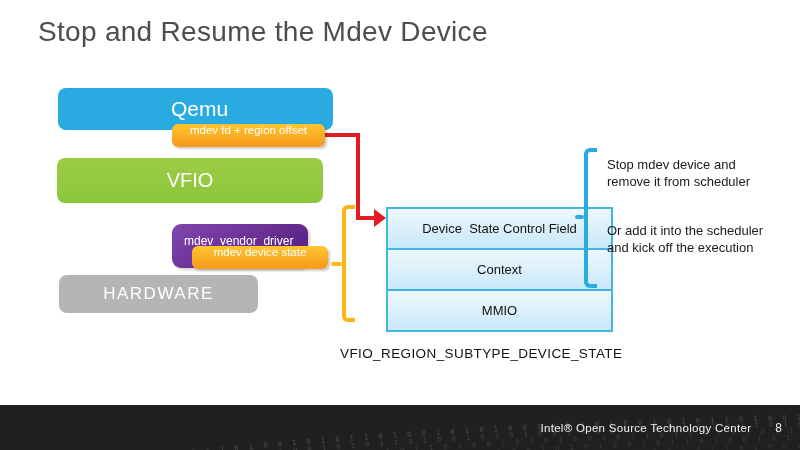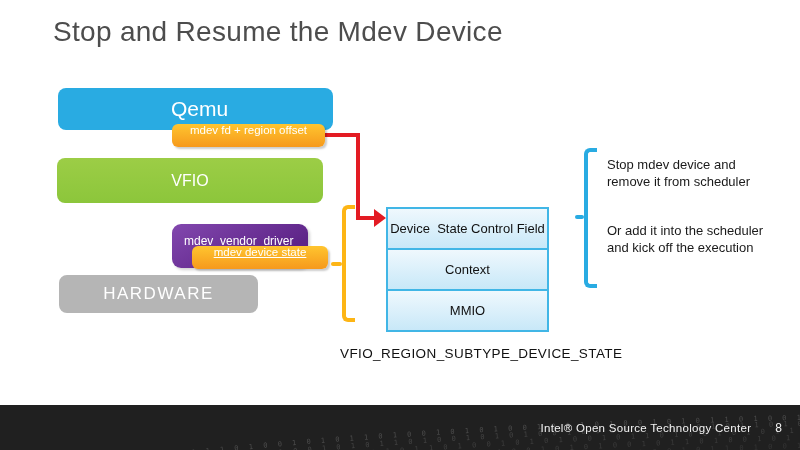--- a/index.html
+++ b/index.html
@@ -6,46 +6,46 @@
   body{
     width:800px;height:450px;position:relative;overflow:hidden;
     background:#ffffff;
     font-family:"Liberation Sans", sans-serif;
     -webkit-font-smoothing:antialiased;
   }
   .abs{position:absolute;}
 
   
   .title{
-    left:53px;top:16px;width:700px;
+    left:38px;top:16px;width:700px;
     font-size:28px;font-weight:400;color:#4d4d4d;letter-spacing:.3px;
   }
 
   
   .bigbox{
     border-radius:8px;color:#ffffff;text-align:center;
     display:flex;align-items:center;justify-content:center;
   }
   .qemu{left:58px;top:88px;width:267px;height:42px;background:#29abe2;font-size:21px;padding-left:8px;}
-  .vfio{left:57px;top:158px;width:266px;height:45px;background:linear-gradient(180deg,#9ccd46,#8cc63b);font-size:16px;border-radius:8px;}
+  .vfio{left:57px;top:158px;width:266px;height:45px;background:linear-gradient(180deg,#9ccd46,#8cc63b);font-size:20px;border-radius:8px;}
   .hardware{left:59px;top:275px;width:199px;height:38px;background:#b5b5b5;font-size:17px;letter-spacing:1.5px;}
   .vendor{
     left:172px;top:224px;width:136px;height:44px;border-radius:9px;
     background:linear-gradient(150deg,#8247ae 0%,#5e2588 75%);
     color:#fff;font-size:12px;padding:10px 8px 0 12px;box-sizing:border-box;
     box-shadow:2px 2px 3px rgba(0,0,0,.18);
   }
   .tag{
     border-radius:6px;color:#fff;text-align:center;
     background:linear-gradient(180deg,#ffc52f,#f6991c);
     box-shadow:2px 2px 2px rgba(0,0,0,.2);
     display:flex;justify-content:center;
   }
   .tag1{left:172px;top:124px;width:153px;height:23px;font-size:11.5px;z-index:3;}
-  .tag2{left:192px;top:246px;width:136px;height:23px;font-size:11.5px;z-index:3;text-decoration:underline;}
+  .tag2{left:192px;top:246px;width:136px;height:23px;font-size:11.5px;z-index:3;}
 
   
   .red{background:#e31b23;z-index:2;}
   .red-seg1{left:325px;top:133px;width:35px;height:4px;}
   .red-seg2{left:356px;top:133px;width:4px;height:87px;}
   .red-seg3{left:356px;top:216px;width:20px;height:4px;}
   .red-head{
     left:374px;top:209px;width:0;height:0;
     border-top:9px solid transparent;border-bottom:9px solid transparent;
     border-left:12px solid #e31b23;z-index:2;
@@ -54,21 +54,21 @@
   
   .gold-bracket{
     left:342px;top:205px;width:13px;height:117px;
     border-left:4px solid #fdb515;border-top:4px solid #fdb515;border-bottom:4px solid #fdb515;
     border-radius:6px 0 0 6px;box-sizing:border-box;
   }
   .gold-tick{left:331px;top:262px;width:11px;height:4px;background:#fdb515;border-radius:2px;}
 
   
   .rtable{
-    left:386px;top:207px;width:163px;height:125px;
+    left:386px;top:207px;width:227px;height:125px;
     border:2px solid #41b6e6;box-sizing:border-box;
     display:flex;flex-direction:column;background:#d9effb;
   }
   .rrow{
     flex:1;display:flex;align-items:center;justify-content:center;
     background:linear-gradient(180deg,#eff8fd 0%,#c8e8f8 100%);
     font-size:13px;color:#111;white-space:pre;
   }
   .rrow + .rrow{border-top:2px solid #41b6e6;}
   .caption{

